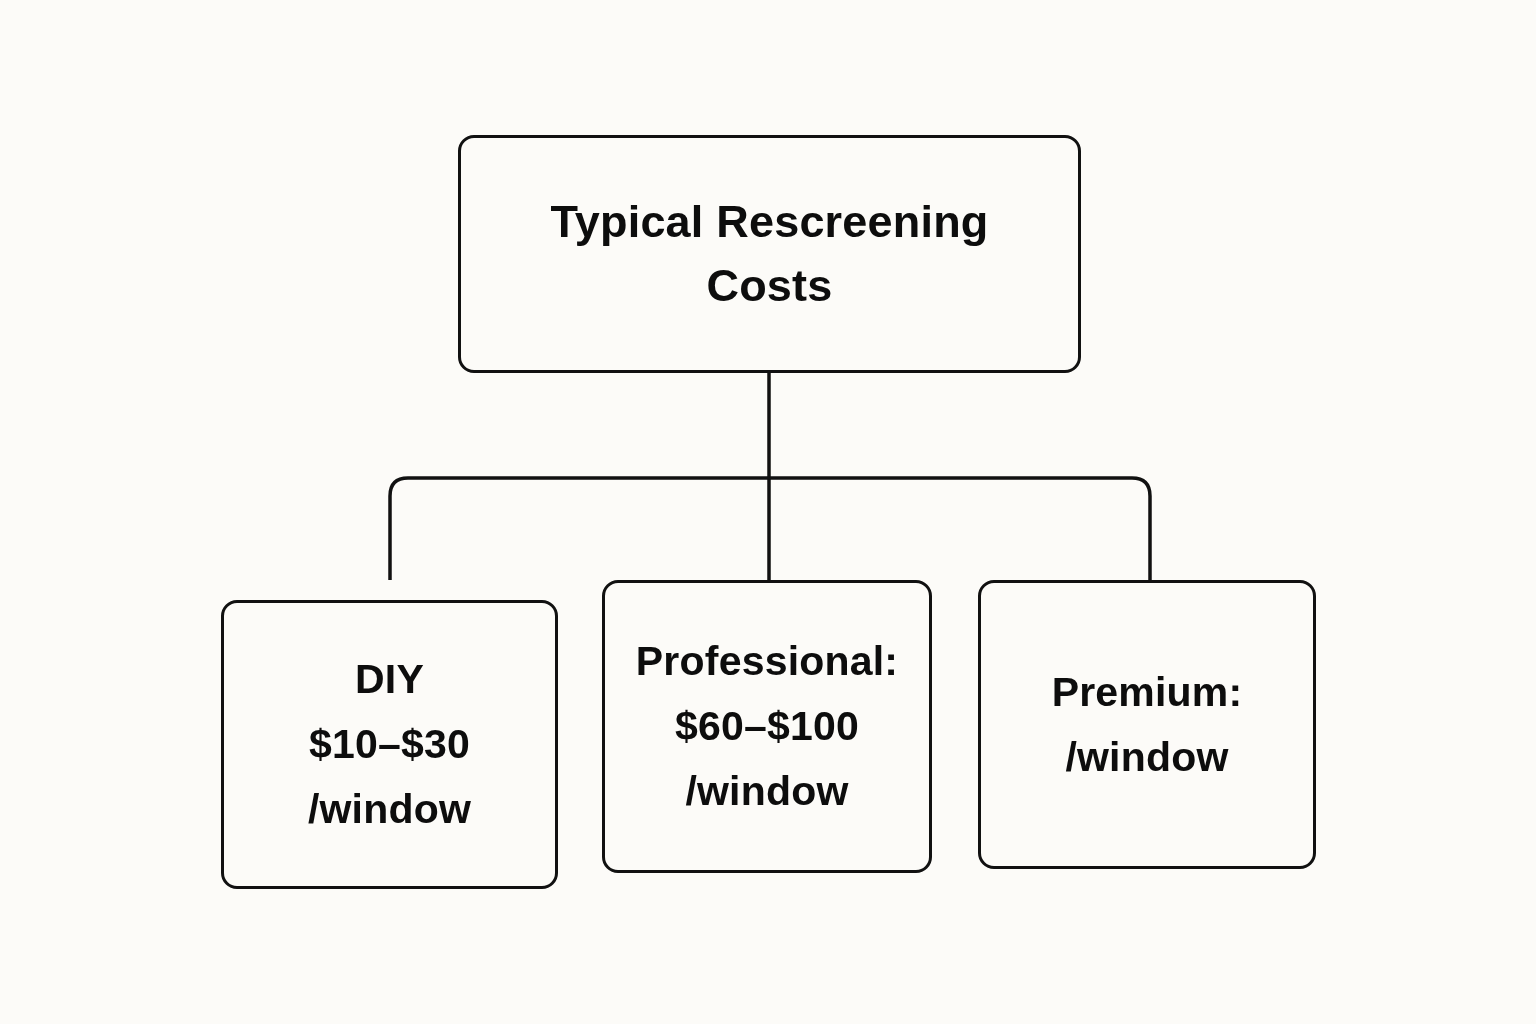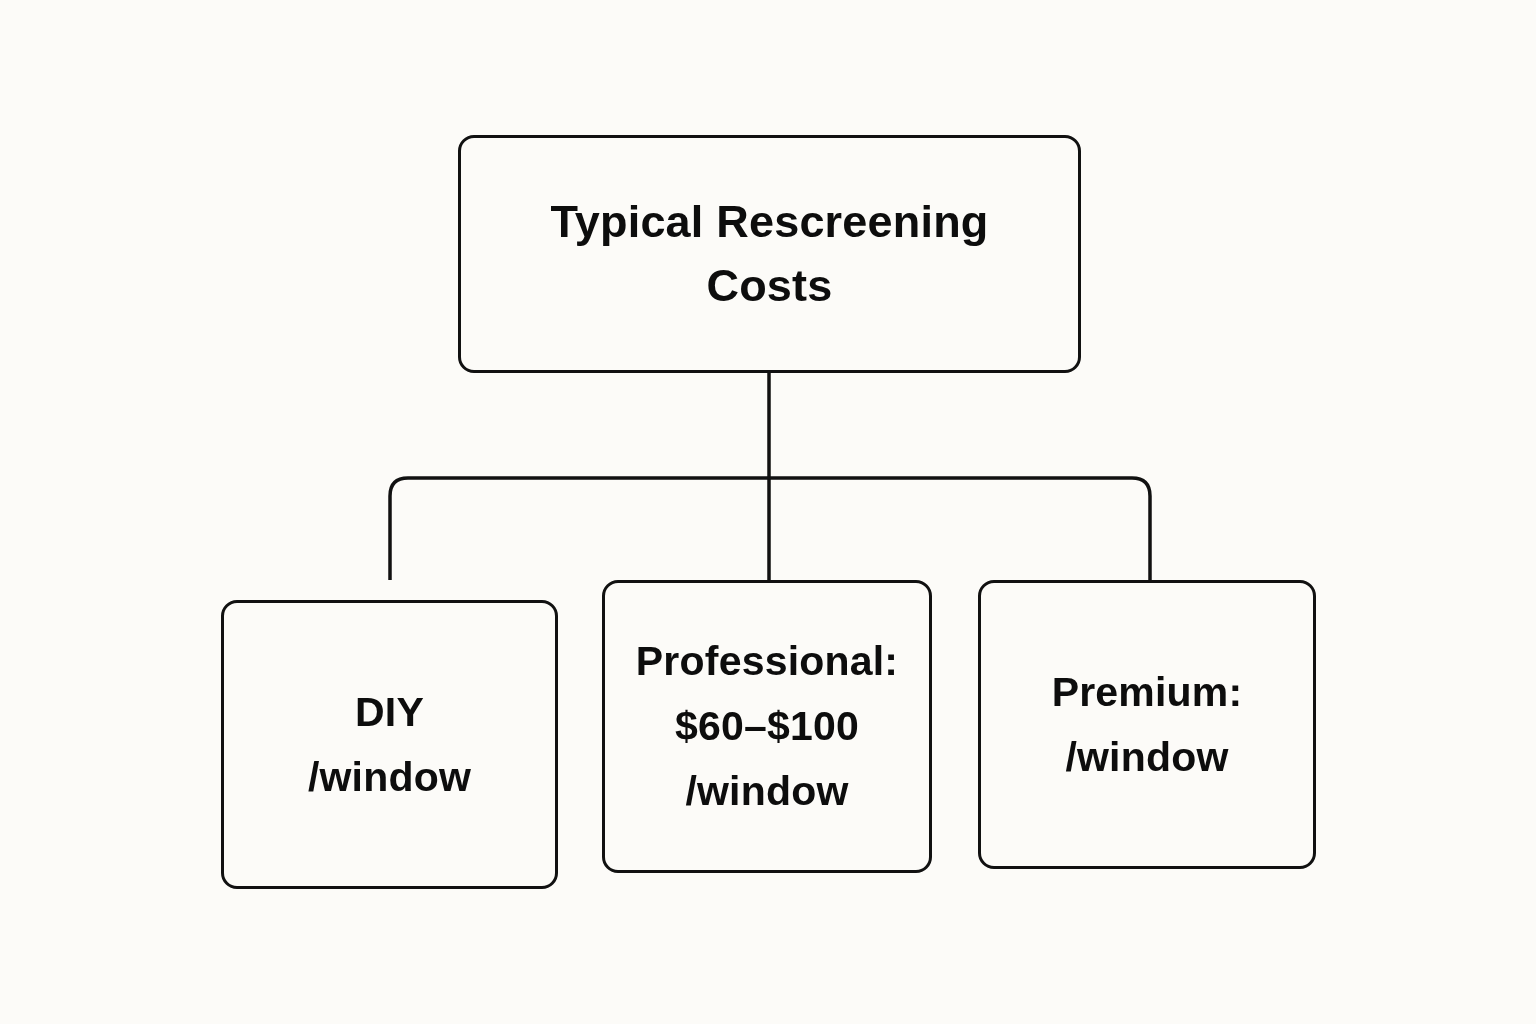--- a/index.html
+++ b/index.html
@@ -73,20 +73,21 @@
     <path d="M 769 373 L 769 580"></path>
     <path d="M 390 580 L 390 496 Q 390 478 408 478 L 1132 478 Q 1150 478 1150 496 L 1150 580"></path>
   </svg>
 
   <div class="node node-root">
     <span class="node-line">Typical Rescreening Costs</span>
   </div>
 
   <div class="node node-child node-child-1">
     <span class="node-line">DIY</span>
+    <span class="node-line">$10–$30</span>
     <span class="node-line">/window</span>
   </div>
 
   <div class="node node-child node-child-2">
     <span class="node-line">Professional:</span>
     <span class="node-line">$60–$100</span>
     <span class="node-line">/window</span>
   </div>
 
   <div class="node node-child node-child-3">

